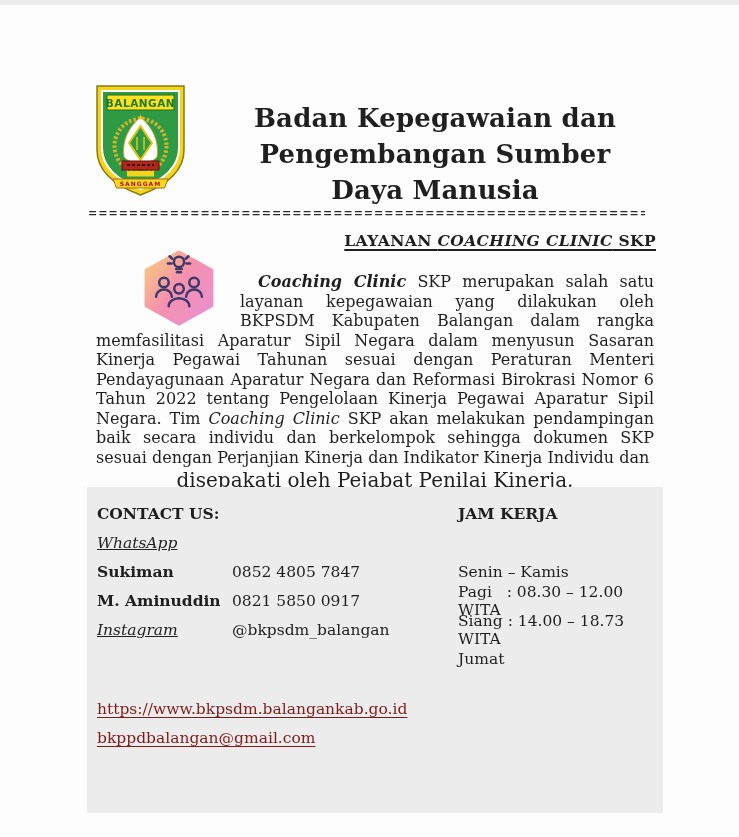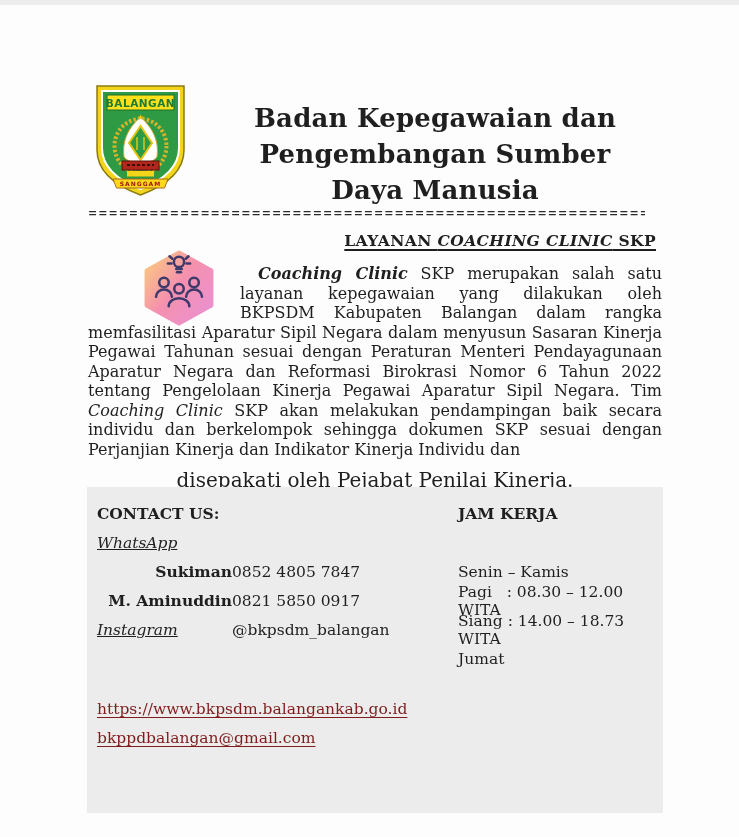--- a/index.html
+++ b/index.html
@@ -33,37 +33,37 @@
     letter-spacing:.4px;
   }
 
   .brain-icon{position:absolute;left:139px;top:250px;width:80px;height:76px;}
 
   .article{
     position:absolute;left:88px;top:264px;width:574px;
     font-size:16px;line-height:19.5px;text-align:justify;
   }
   .icon-spacer{float:left;width:152px;height:58px;}
-  .article p{margin:0;text-indent:18px;}
+  .article p{margin:8px;text-indent:18px;}
   .closing{
     position:absolute;left:88px;top:451px;width:574px;
     font-size:20px;line-height:19.5px;text-align:center;
   }
 
   .info-box{
     position:absolute;left:87px;top:487px;width:576px;height:326px;
     background:#ececec;box-sizing:border-box;padding:12px 0 0 10px;
     font-size:15.5px;
   }
   .cols{display:flex;}
   .col-left{width:361px;flex:0 0 361px;}
   .col-right{flex:1;}
   .row{height:29px;display:flex;align-items:center;white-space:pre-wrap;}
   .lbl{width:135px;flex:0 0 135px;}
-  .b{font-weight:bold;text-align:right;}
+  .b{font-weight:bold;}
   .i{font-style:italic;text-decoration:underline;}
   .links{position:absolute;left:10px;top:210px;}
   .links a{
     display:block;color:#7f1d1d;text-decoration:underline;
     text-underline-offset:3px;height:29px;line-height:25px;
   }
 </style>
 </head>
 <body>
 

